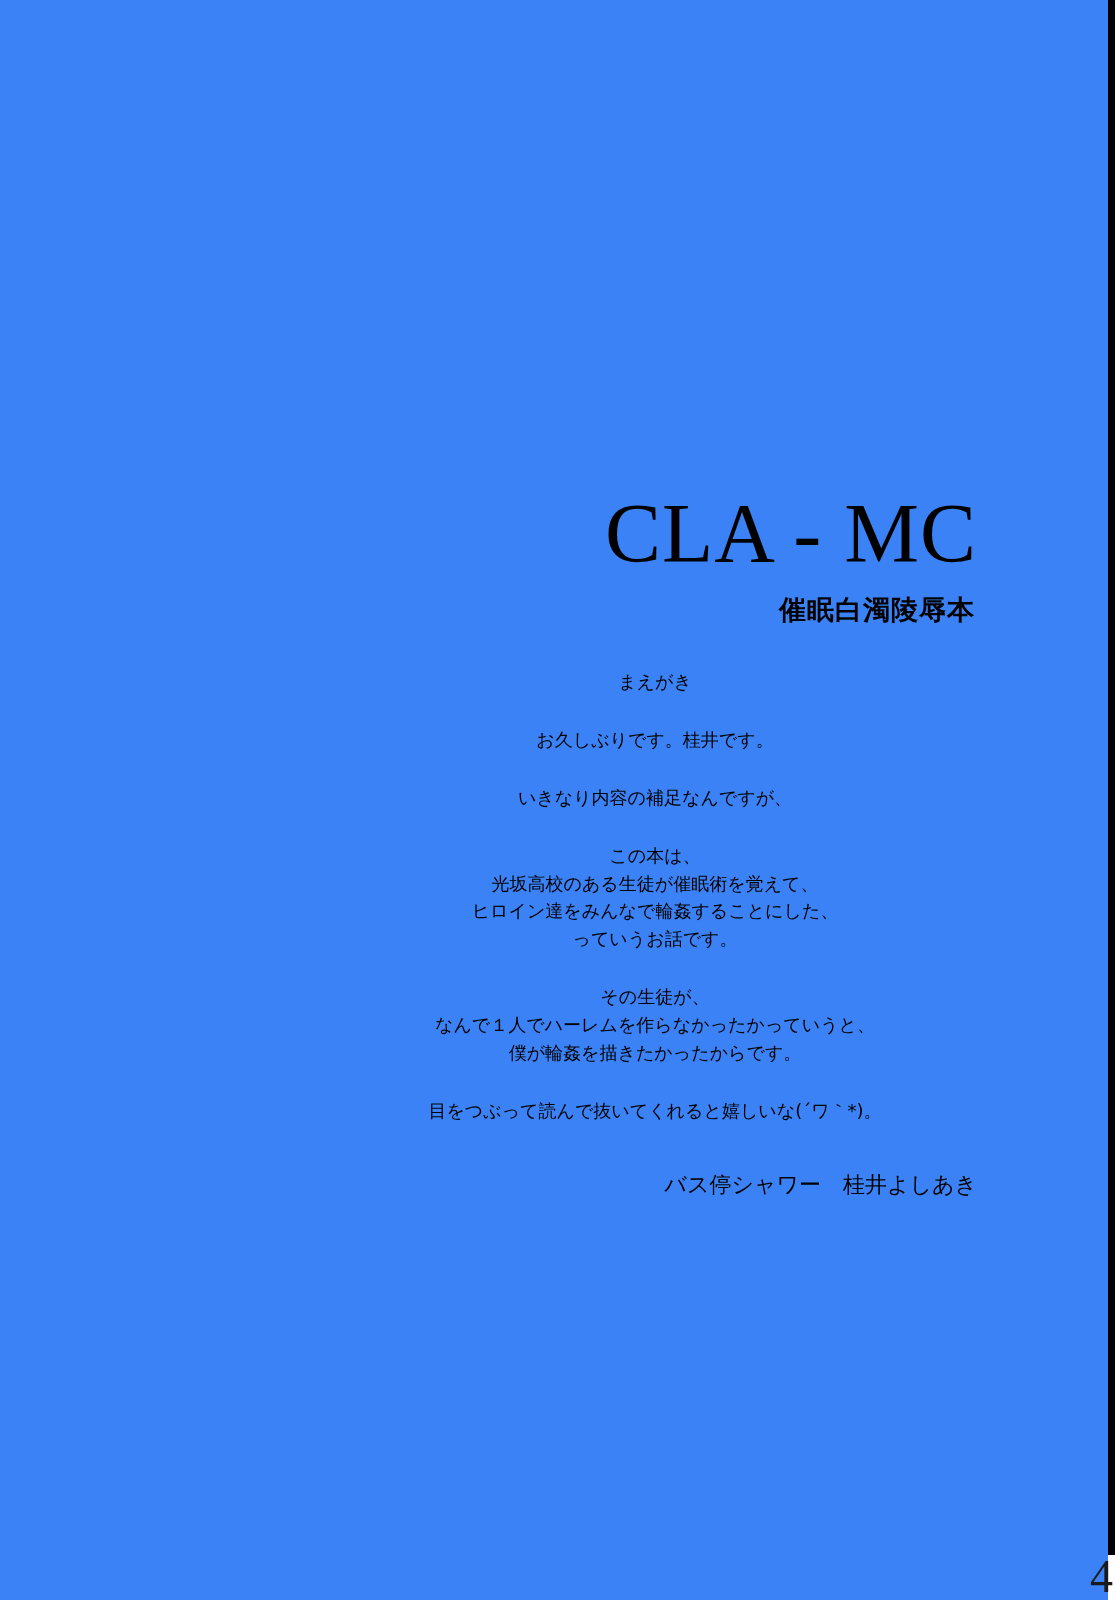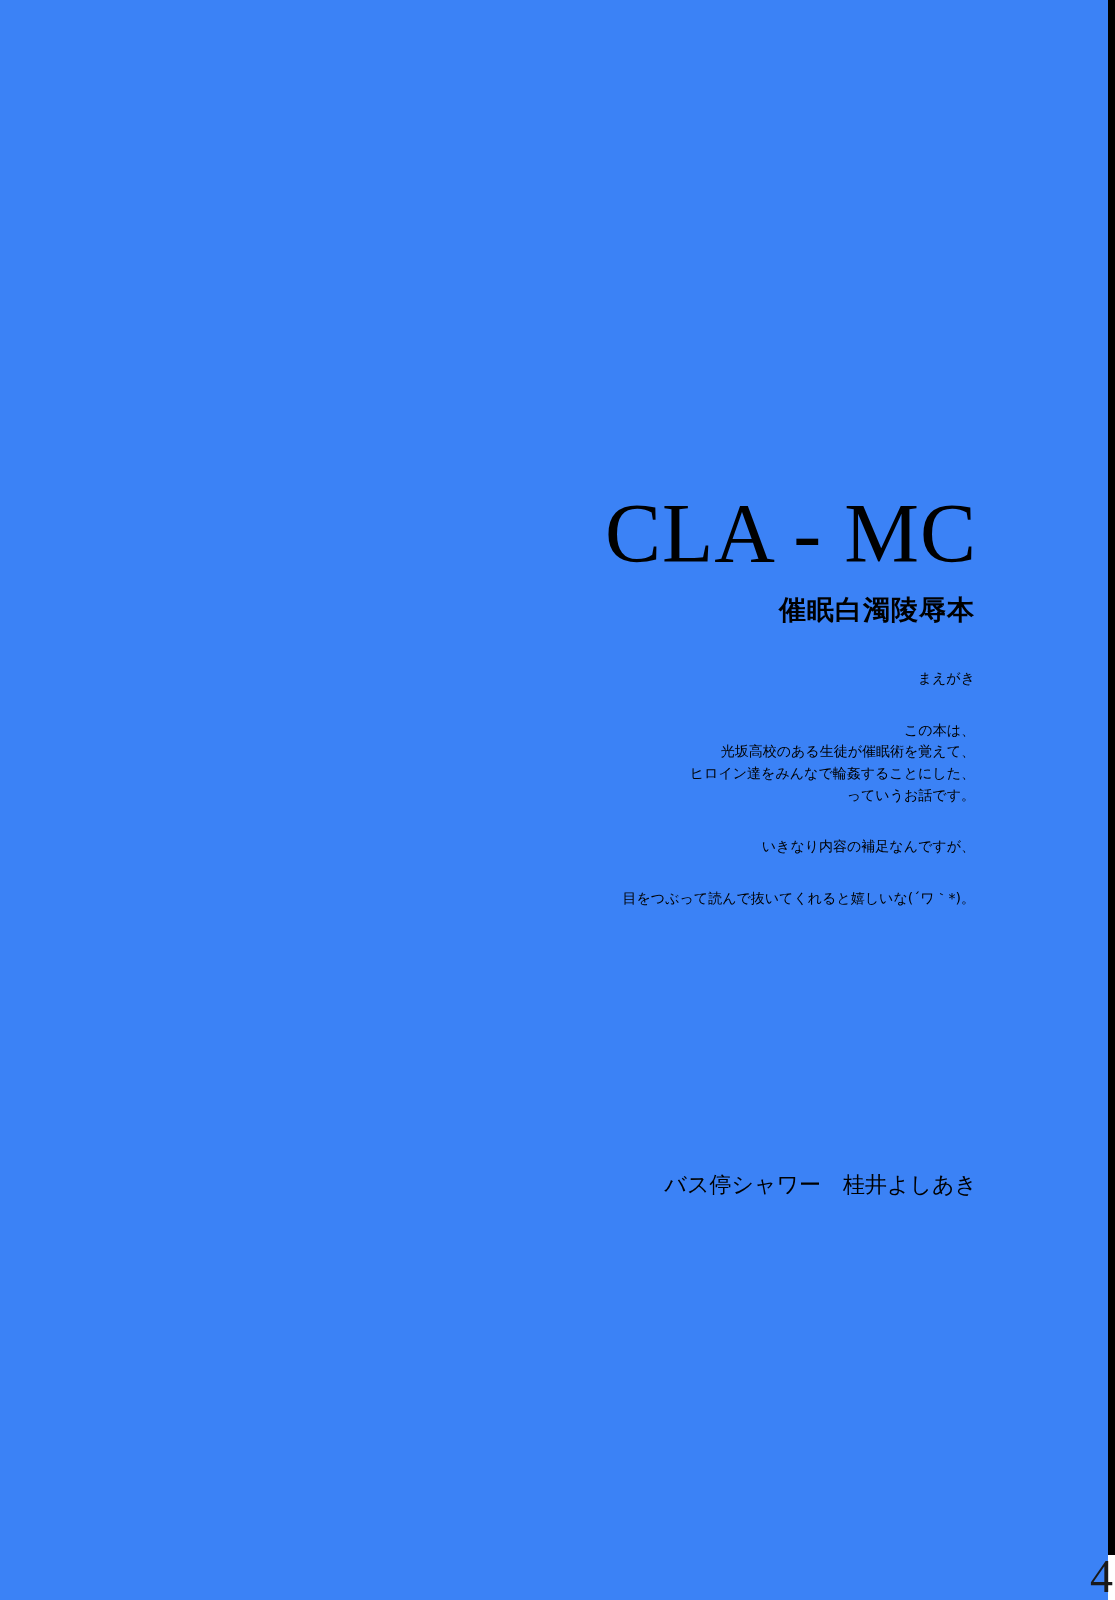--- a/index.html
+++ b/index.html
@@ -59,23 +59,23 @@
     letter-spacing: 1px;
     color: #000000;
     white-space: nowrap;
     font-weight: 600;
   }
   .body-block {
     position: absolute;
     right: 85px;
     top: 668px;
     width: 640px;
-    text-align: right;
+    text-align: center;
     font-family: "DejaVu Sans", sans-serif;
-    font-size: 14px;
+    font-size: 18px;
     color: #000000;
     line-height: 1.0;
   }
   .para {
     margin: 0 0 30px 0;
     white-space: pre-line;
     line-height: 1.55;
   }
   .para.last-para {
     margin-bottom: 5px;
@@ -107,25 +107,29 @@
 <div class="page">
 
   <div class="content">
 
     <div class="title">CLA - MC</div>
 
     <div class="subtitle">催眠白濁陵辱本</div>
 
     <div class="body-block">
       <p class="para">まえがき</p>
+      <p class="para">お久しぶりです。桂井です。</p>
+      <p class="para">いきなり内容の補足なんですが、</p>
       <p class="para">この本は、
 光坂高校のある生徒が催眠術を覚えて、
 ヒロイン達をみんなで輪姦することにした、
 っていうお話です。</p>
-      <p class="para">いきなり内容の補足なんですが、</p>
+      <p class="para">その生徒が、
+なんで１人でハーレムを作らなかったかっていうと、
+僕が輪姦を描きたかったからです。</p>
       <p class="para last-para">目をつぶって読んで抜いてくれると嬉しいな(´ワ｀*)。</p>
     </div>
 
     <div class="signature">バス停シャワー　桂井よしあき</div>
 
   </div>
 
   <div class="gutter-strip"></div>
   <div class="gutter-strip-lower"></div>
 

